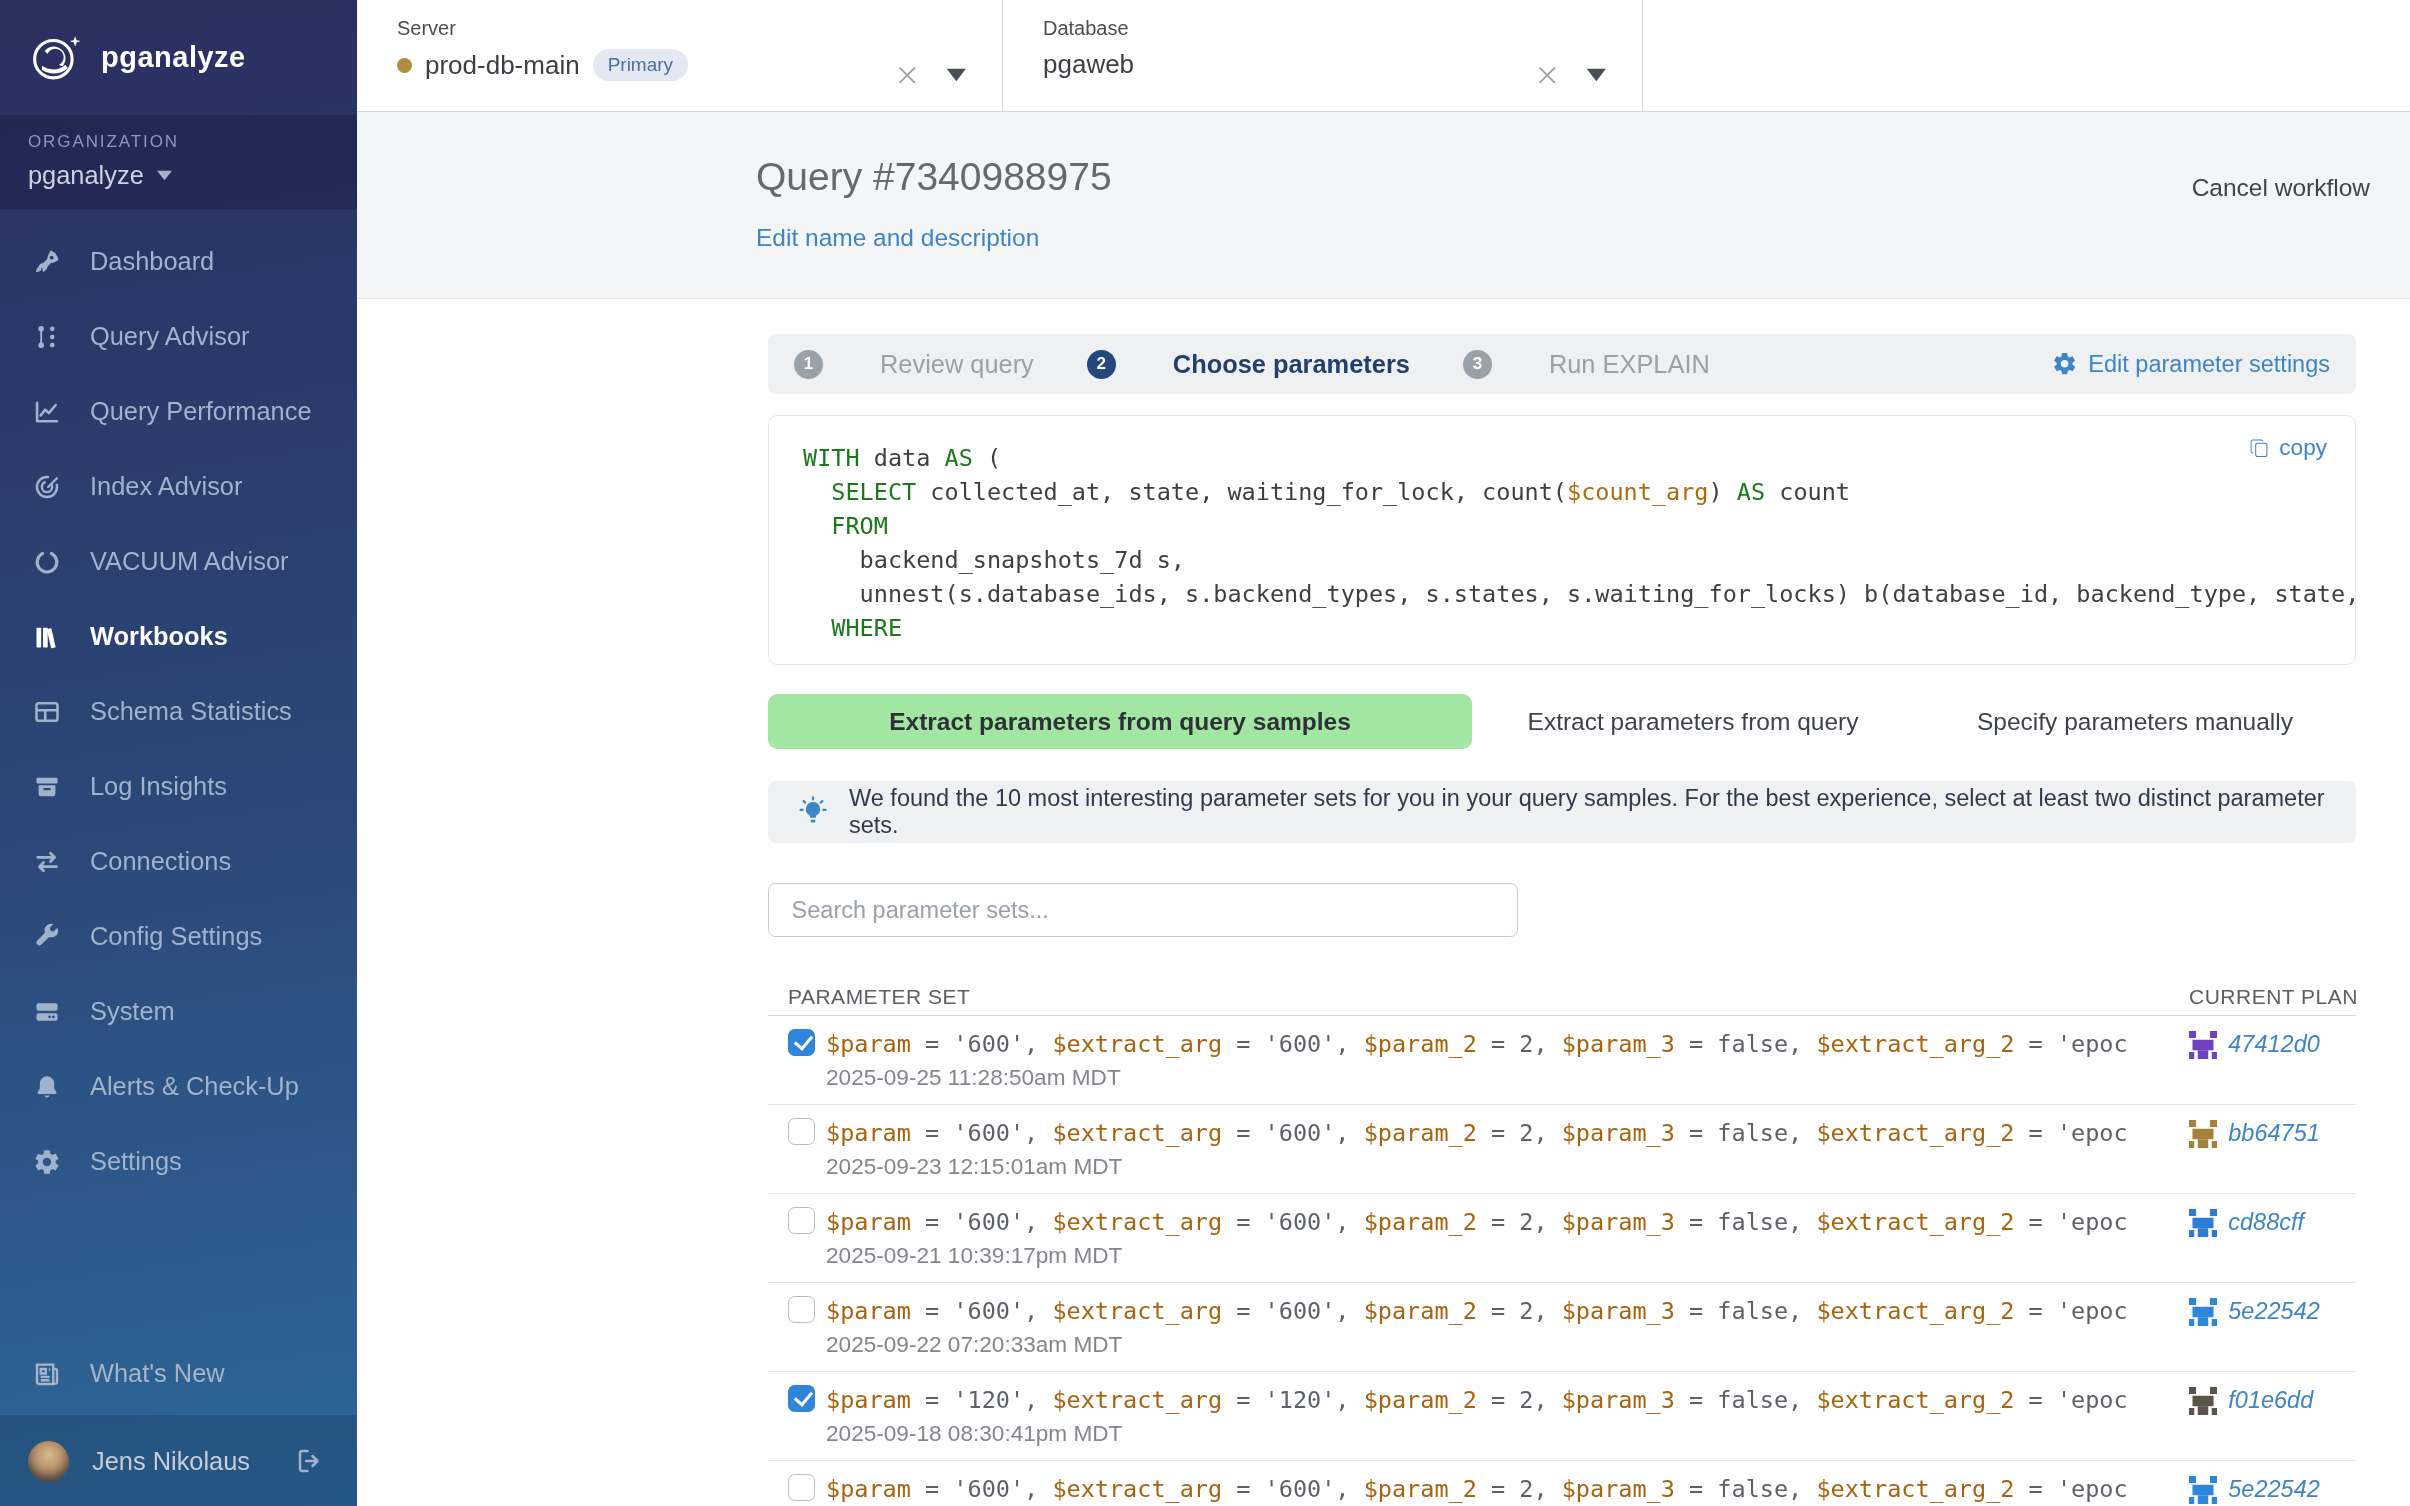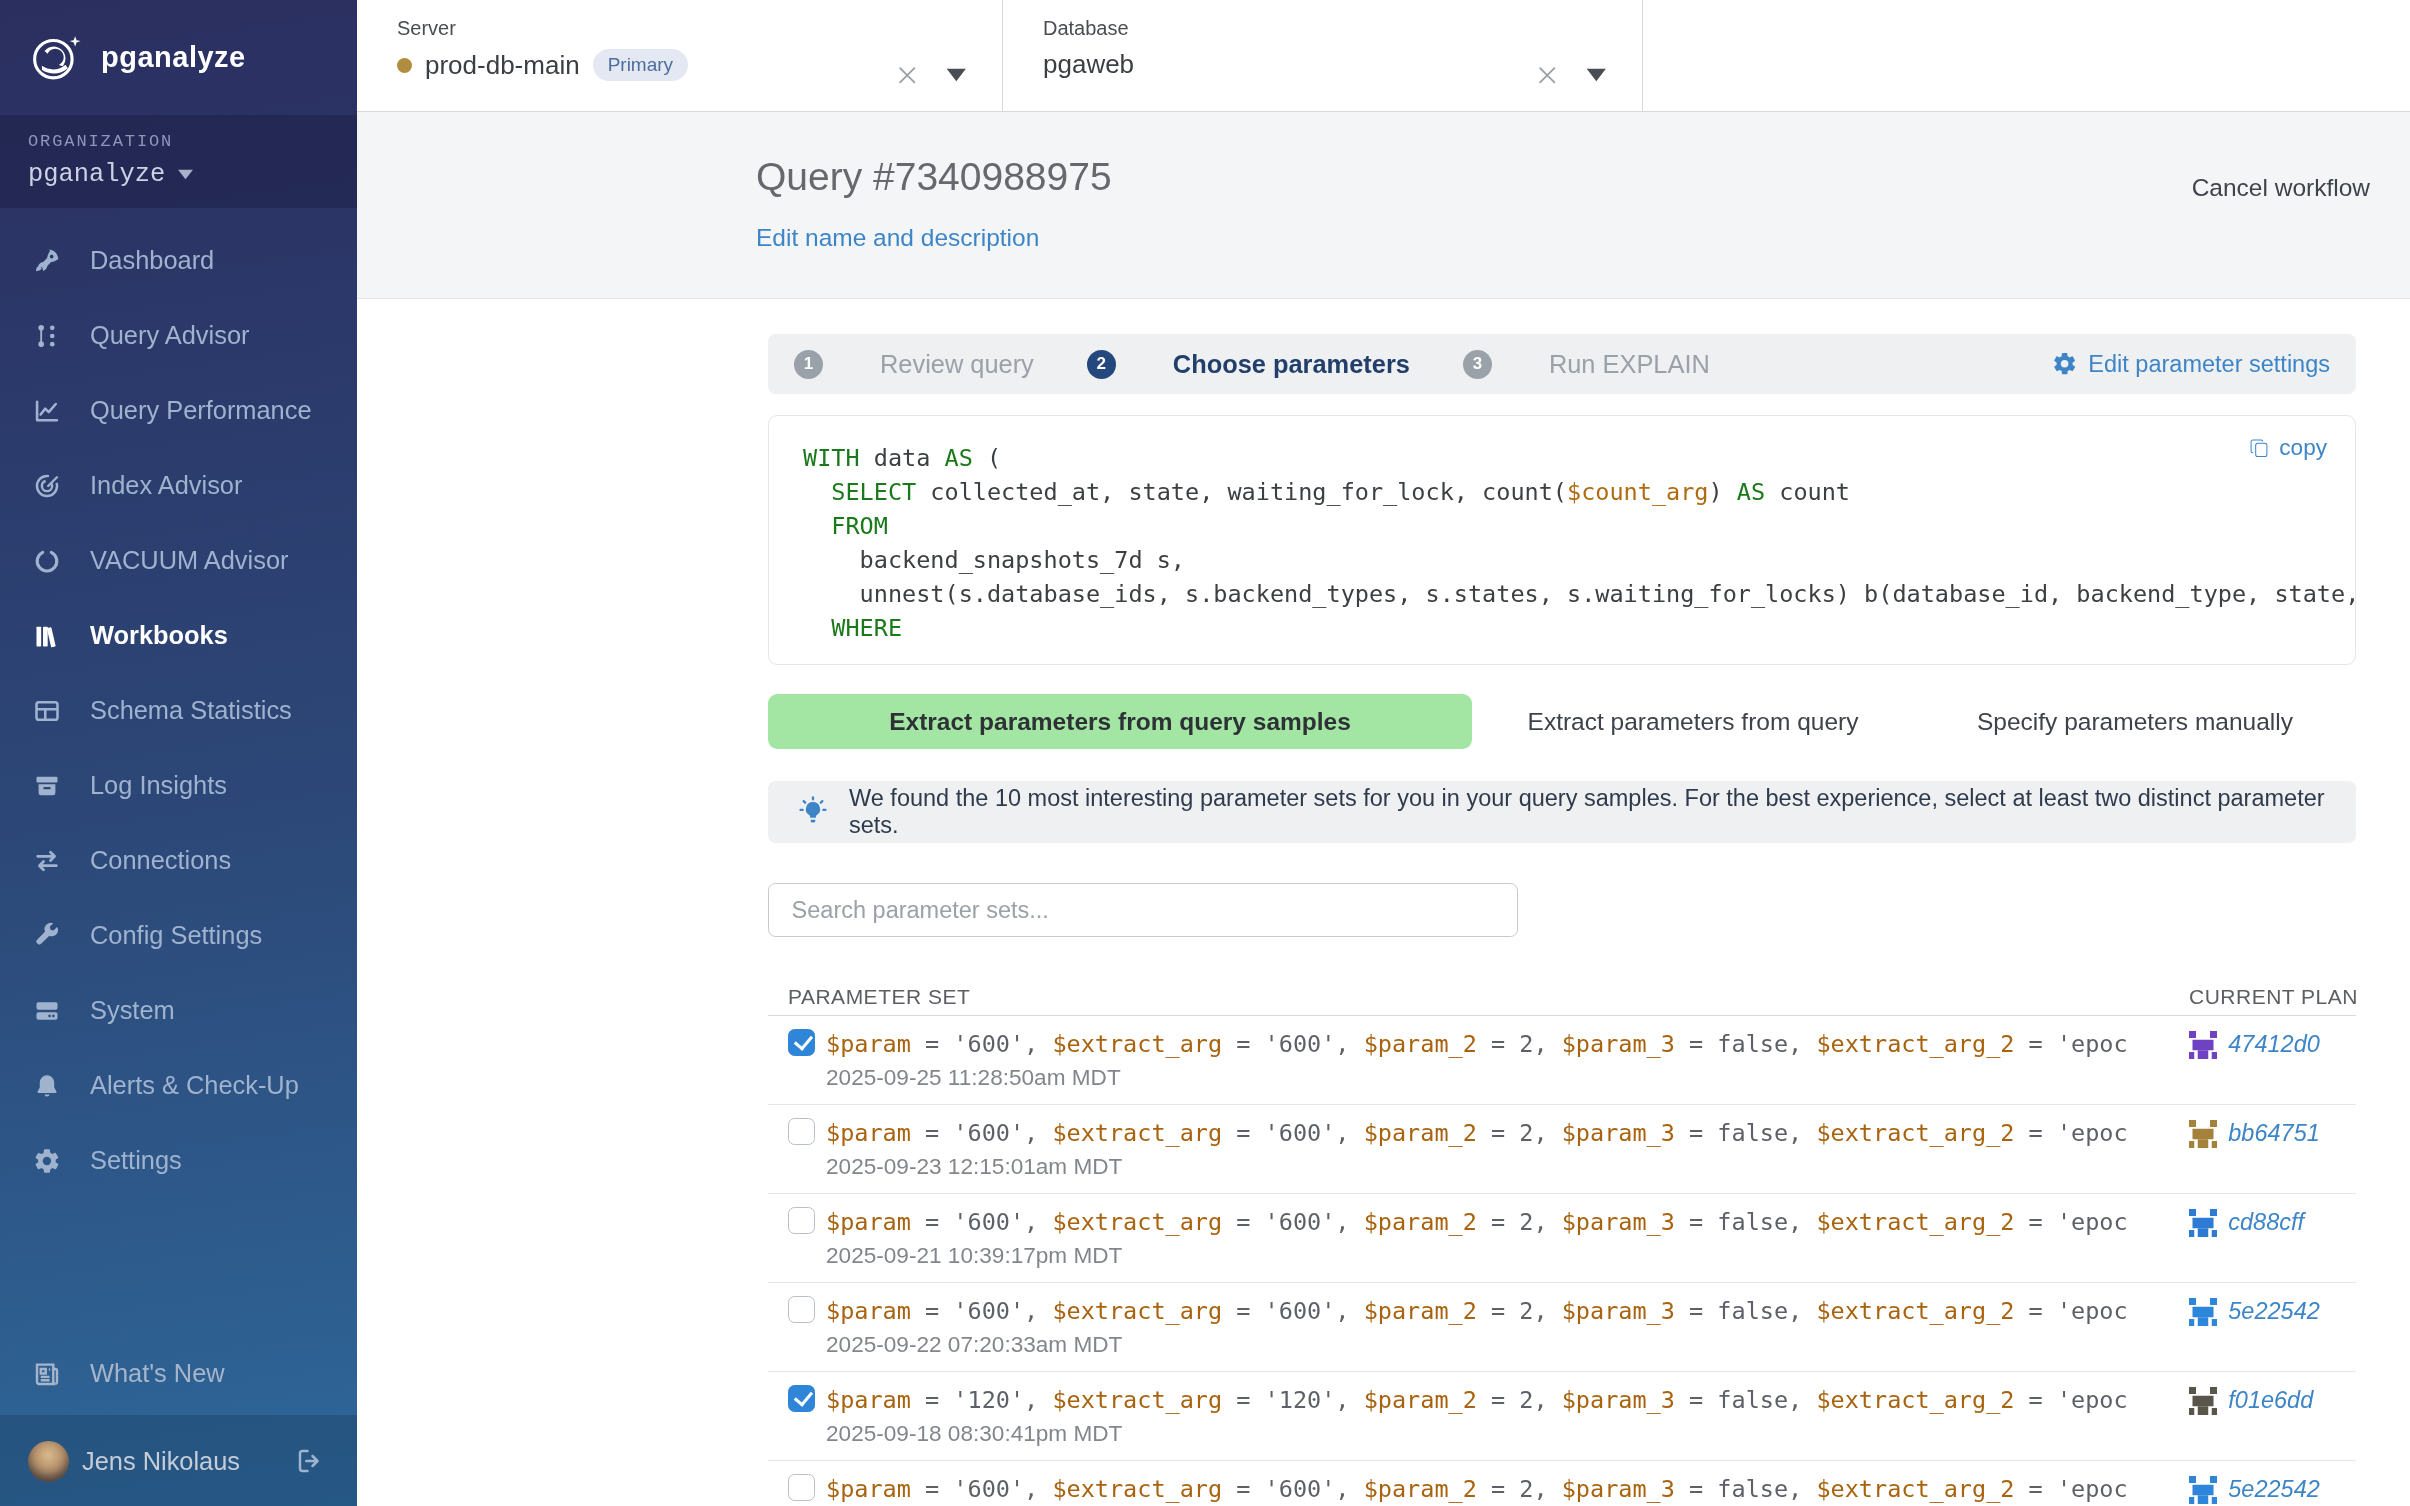--- a/index.html
+++ b/index.html
@@ -6,36 +6,36 @@
   html,body { width:2411px; height:1507px; overflow:hidden; }
   body { font-family:"Liberation Sans", sans-serif; background:#fff; }
   .app { display:flex; width:2411px; height:1507px; }
 
   
   .sidebar { position:relative; width:357px; flex:0 0 357px; height:1507px;
     background:linear-gradient(172deg,#2b2f60 0%,#2b3566 16%,#2c4878 55%,#2e689a 100%); color:#9fb3cf; }
   .logo { display:flex; align-items:center; gap:15px; height:115px; padding:0 0 0 28px; }
   .logo svg { width:58px; height:58px; }
   .logo-text { color:#fff; font-size:29px; font-weight:700; letter-spacing:0.5px; }
-  .org { background:rgba(13,16,44,.28); padding:17px 12px 19px 28px;font-family:Liberation Mono, monospace; }
+  .org { background:rgba(13,16,44,.28); padding:17px 12px 19px 28px; }
   .org-label { font-size:17px; letter-spacing:1.9px; color:#8f96bb; }
   .org-name { margin-top:9.4px; font-size:25.4px; color:#ccd2e4; display:flex; align-items:center; gap:11.3px; }
   .org-name svg { width:19px; height:13px; fill:#aab0c8; }
   .nav { padding-top:15px; }
   .nav-item { display:flex; align-items:center; gap:28px; height:75px; padding-left:32px; color:#9fb3cf; cursor:pointer; }
   .nav-item .nav-icon { width:30px; height:30px; display:flex; align-items:center; justify-content:center; }
   .nav-item svg { width:28px; height:28px; }
   .nav-label { font-size:25.4px; }
   .nav-item.active { color:#fff; }
   .nav-item.active .nav-label { font-weight:700; }
   .sidebar-bottom { position:absolute; left:0; right:0; bottom:0; }
   .whats-new { display:flex; align-items:center; gap:28px; height:83px; padding-left:32px; color:#a6b5ca; cursor:pointer; }
   .whats-new svg { width:30px; height:30px; }
   .whats-new .nav-label { font-size:25.4px; }
-  .user-row { display:flex; align-items:center; gap:13px; height:92px; padding:0 32px 0 28px;
+  .user-row { display:flex; align-items:center; gap:23px; height:92px; padding:0 32px 0 28px;
     background:rgba(8,18,38,.18); color:#c6cdd9; }
   .avatar { width:41px; height:41px; border-radius:50%; flex:0 0 41px;
     background:radial-gradient(circle at 50% 35%,#d8b98c 0%,#b5906a 45%,#5f5346 100%); box-shadow:inset 0 -5.6px 9.4px rgba(20,20,40,.45); }
   .user-name { font-size:25.4px; flex:1; }
   .logout { width:30px; height:30px; color:#9fb3cf; cursor:pointer; }
   .logout svg { width:30px; height:30px; }
 
   
   .main { flex:1; display:flex; flex-direction:column; min-width:0; }
   .topbar { height:112px; background:#fff; border-bottom:1.9px solid #d7d9db; display:flex; }

